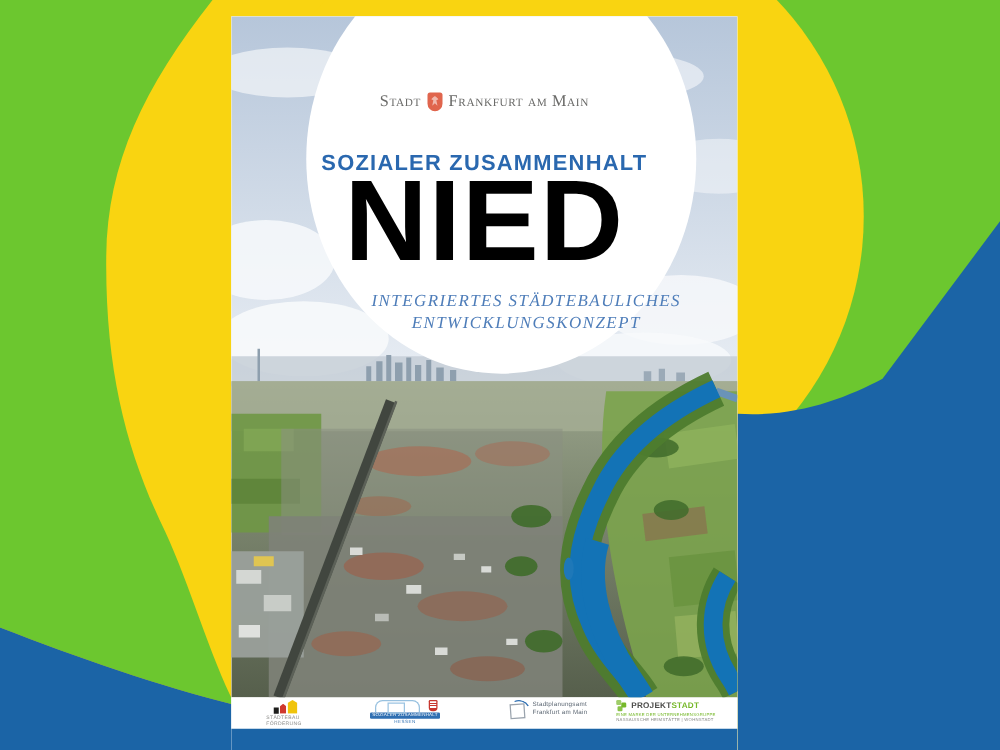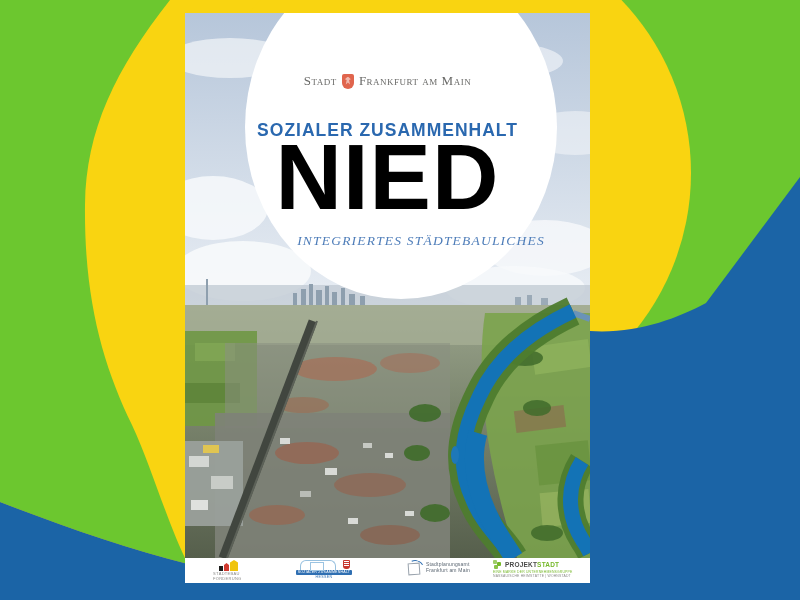--- a/index.html
+++ b/index.html
@@ -216,20 +216,21 @@
     <div class="header">
       <div class="citylogo">
         <span>Stadt</span>
         <span class="crest"></span>
         <span>Frankfurt am Main</span>
       </div>
       <div class="kicker">SOZIALER ZUSAMMENHALT</div>
       <div class="bigtitle">NIED</div>
       <div class="subtitle">
         <span>INTEGRIERTES STÄDTEBAULICHES</span><br>
+        <span>ENTWICKLUNGSKONZEPT</span>
       </div>
     </div>
 
     <div class="logostrip">
 
       <div class="logo l1">
         <div class="houses">
           <span class="h-black"></span>
             <span class="h-red"></span>
             <span class="h-yellow"></span>

